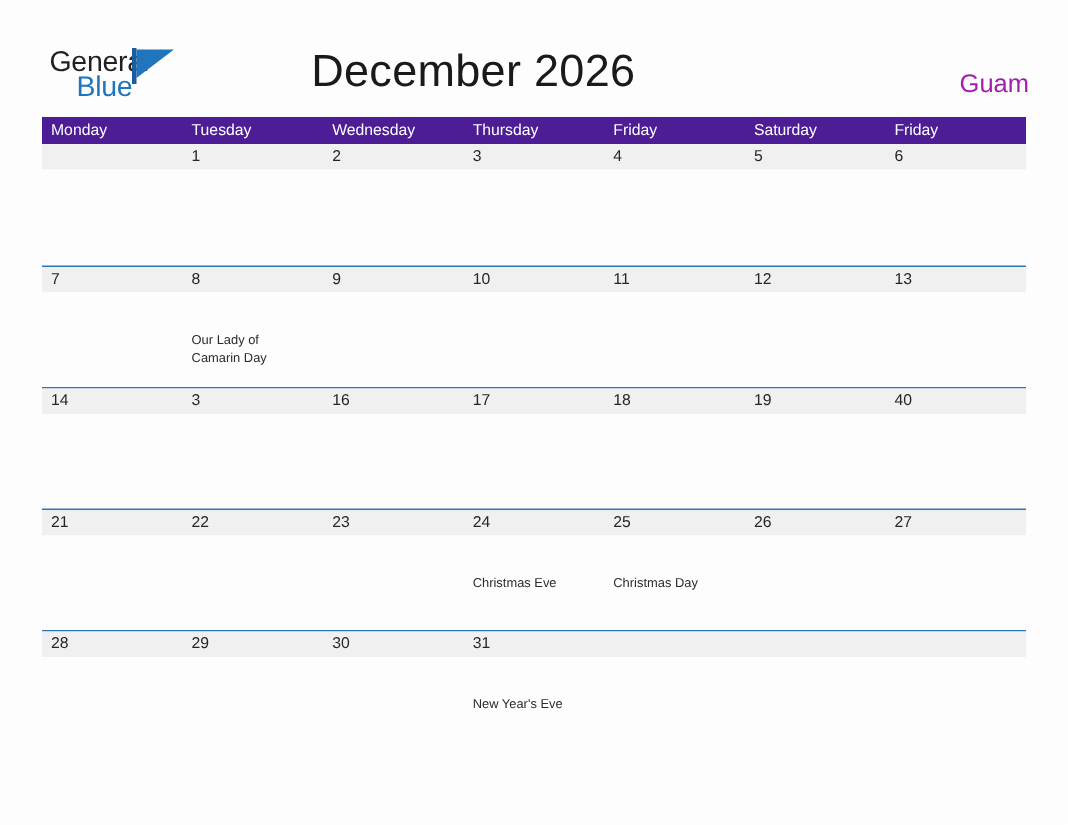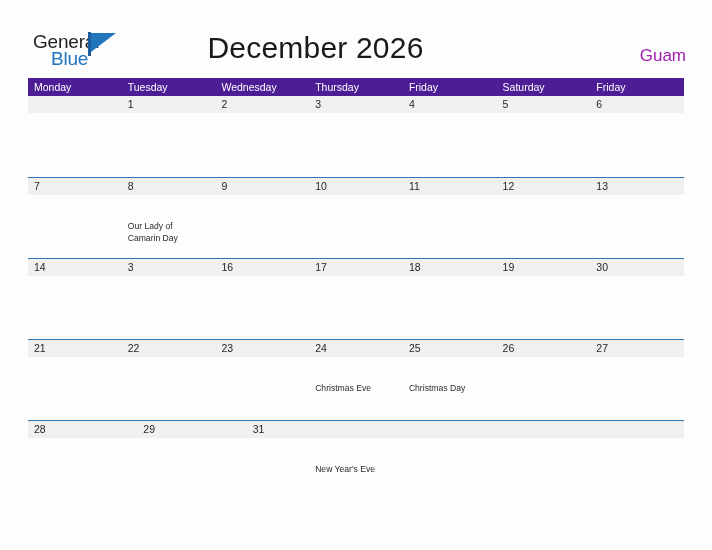--- a/index.html
+++ b/index.html
@@ -250,21 +250,21 @@
           </div>
         </div>
         <div class="week">
           <div class="week-dates">
             <div class="date-cell">14</div>
             <div class="date-cell">3</div>
             <div class="date-cell">16</div>
             <div class="date-cell">17</div>
             <div class="date-cell">18</div>
             <div class="date-cell">19</div>
-            <div class="date-cell">30</div>
+            <div class="date-cell">40</div>
           </div>
           <div class="week-body">
             <div class="event-cell"></div>
             <div class="event-cell"></div>
             <div class="event-cell"></div>
             <div class="event-cell"></div>
             <div class="event-cell"></div>
             <div class="event-cell"></div>
             <div class="event-cell"></div>
           </div>
@@ -290,20 +290,21 @@
               <span class="event-text">Christmas Day</span>
             </div>
             <div class="event-cell"></div>
             <div class="event-cell"></div>
           </div>
         </div>
         <div class="week">
           <div class="week-dates">
             <div class="date-cell">28</div>
             <div class="date-cell">29</div>
+            <div class="date-cell">30</div>
             <div class="date-cell">31</div>
             <div class="date-cell"></div>
             <div class="date-cell"></div>
             <div class="date-cell"></div>
           </div>
           <div class="week-body">
             <div class="event-cell"></div>
             <div class="event-cell"></div>
             <div class="event-cell"></div>
             <div class="event-cell">

